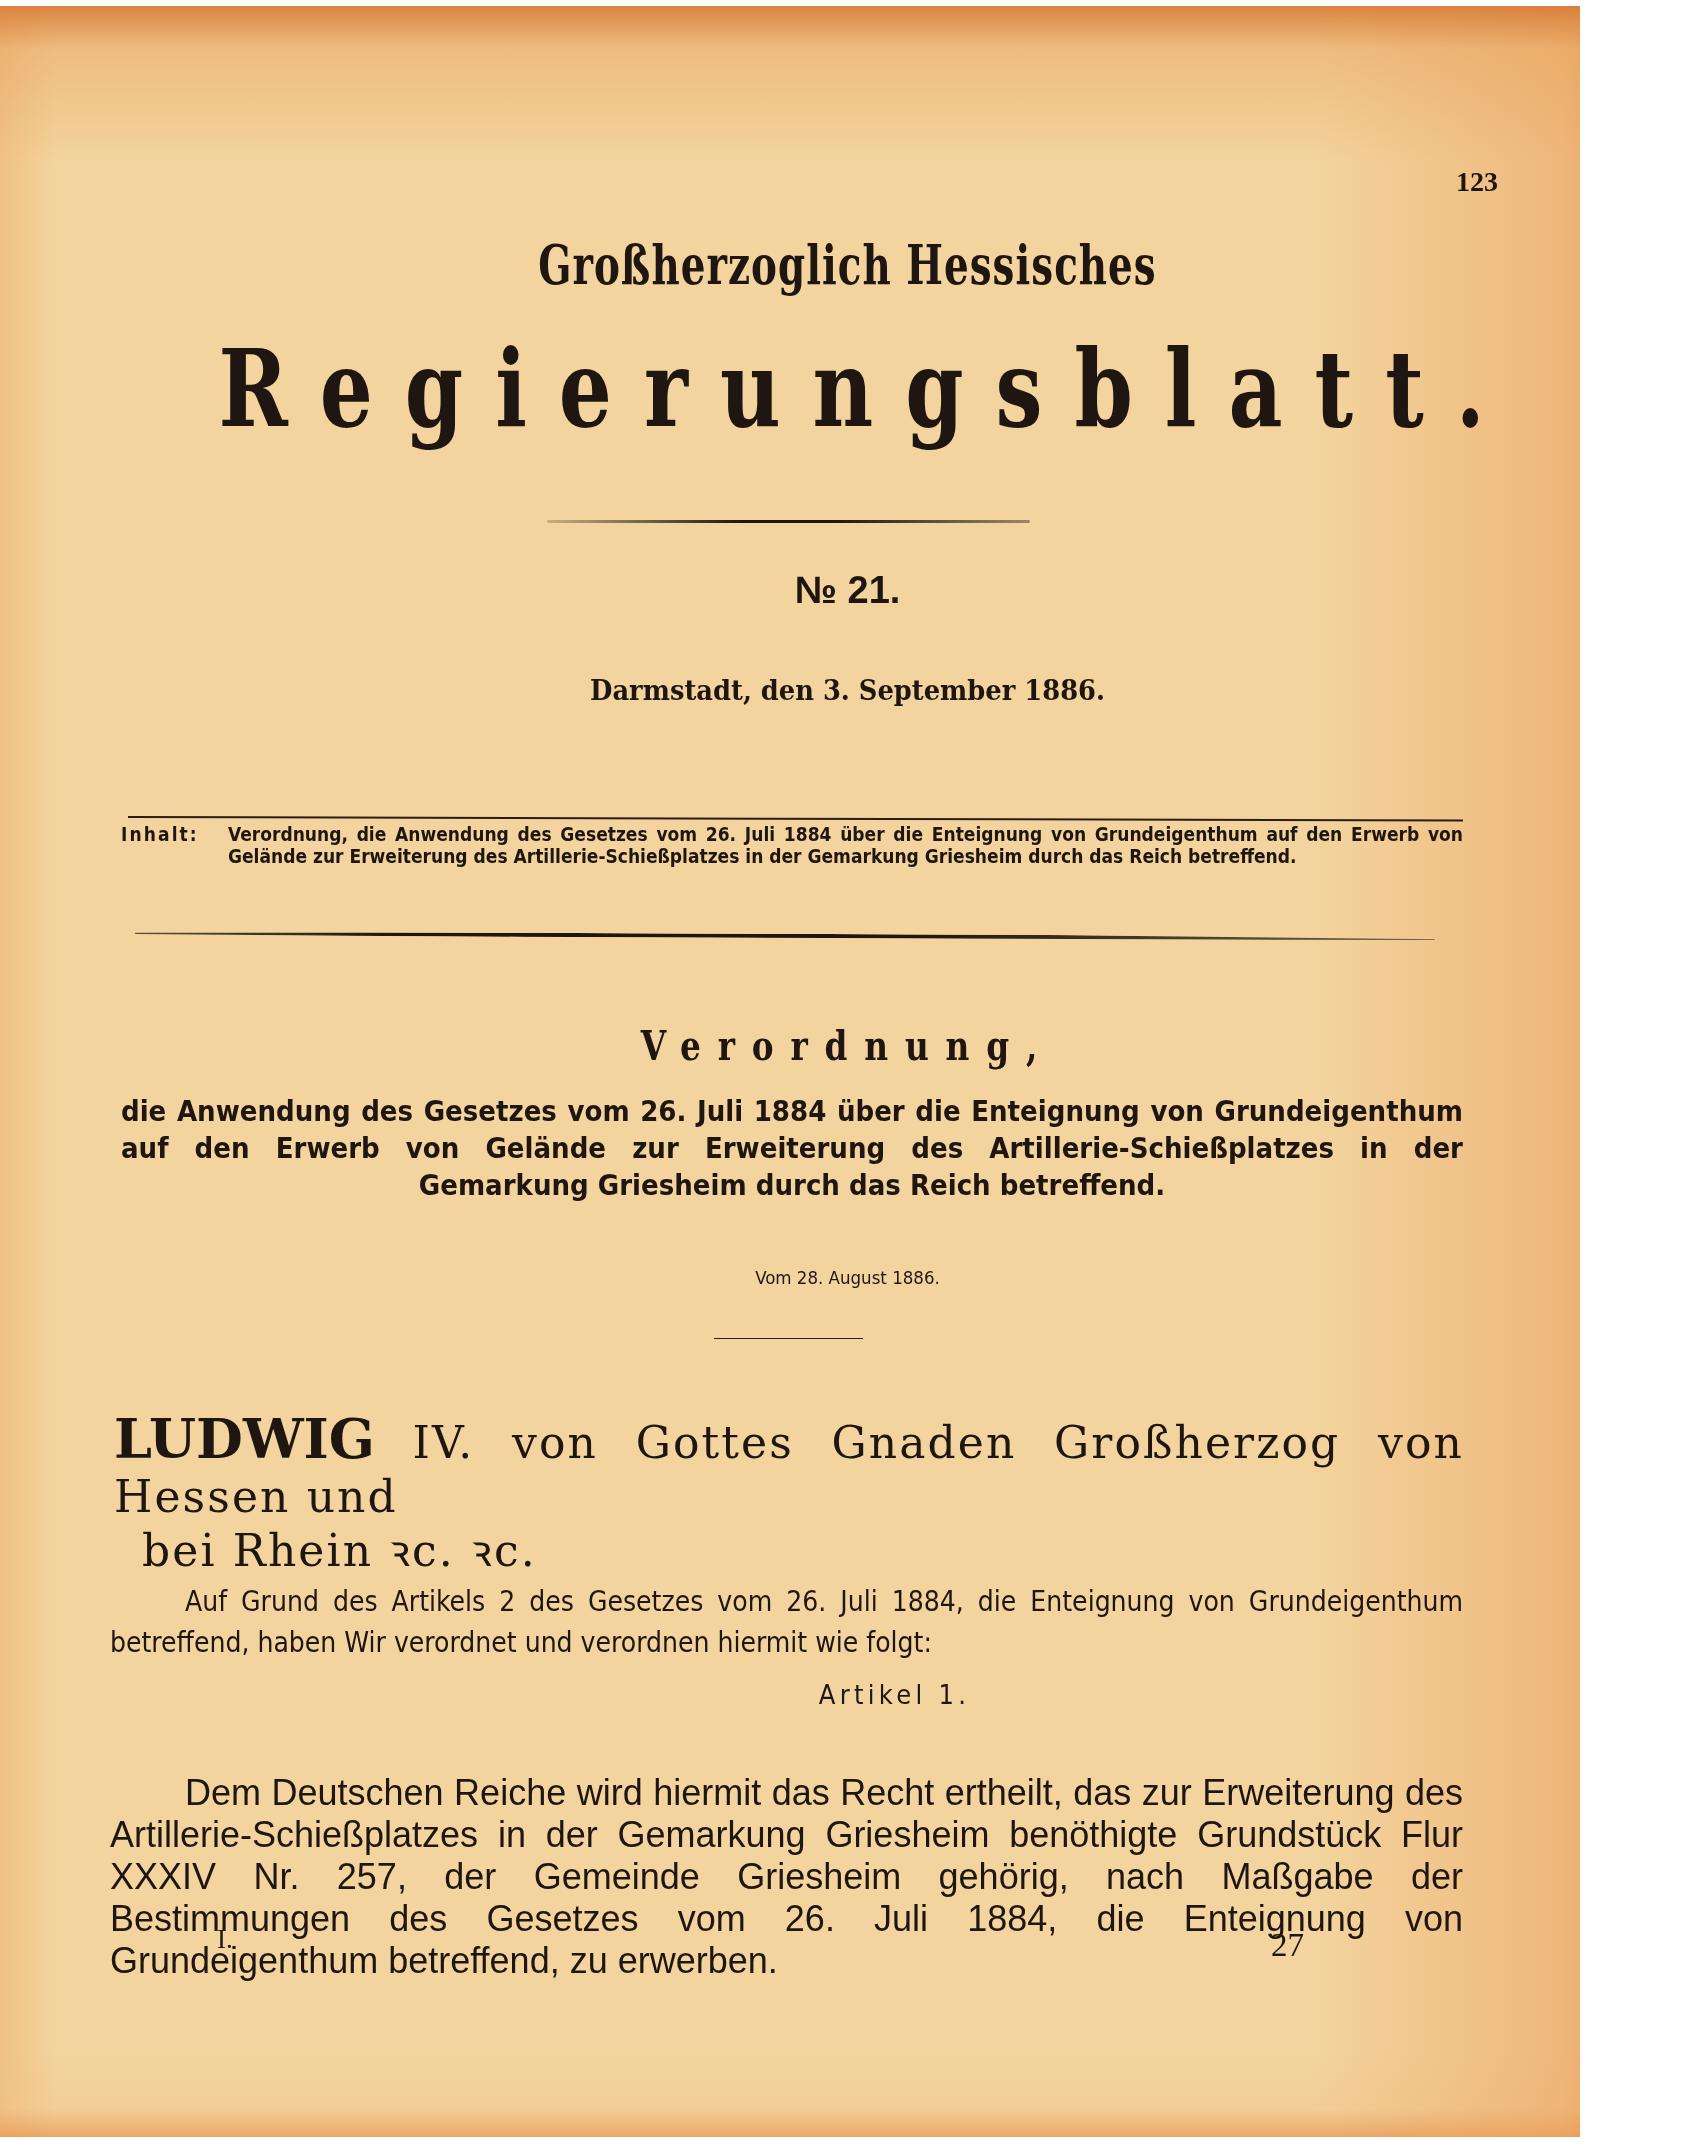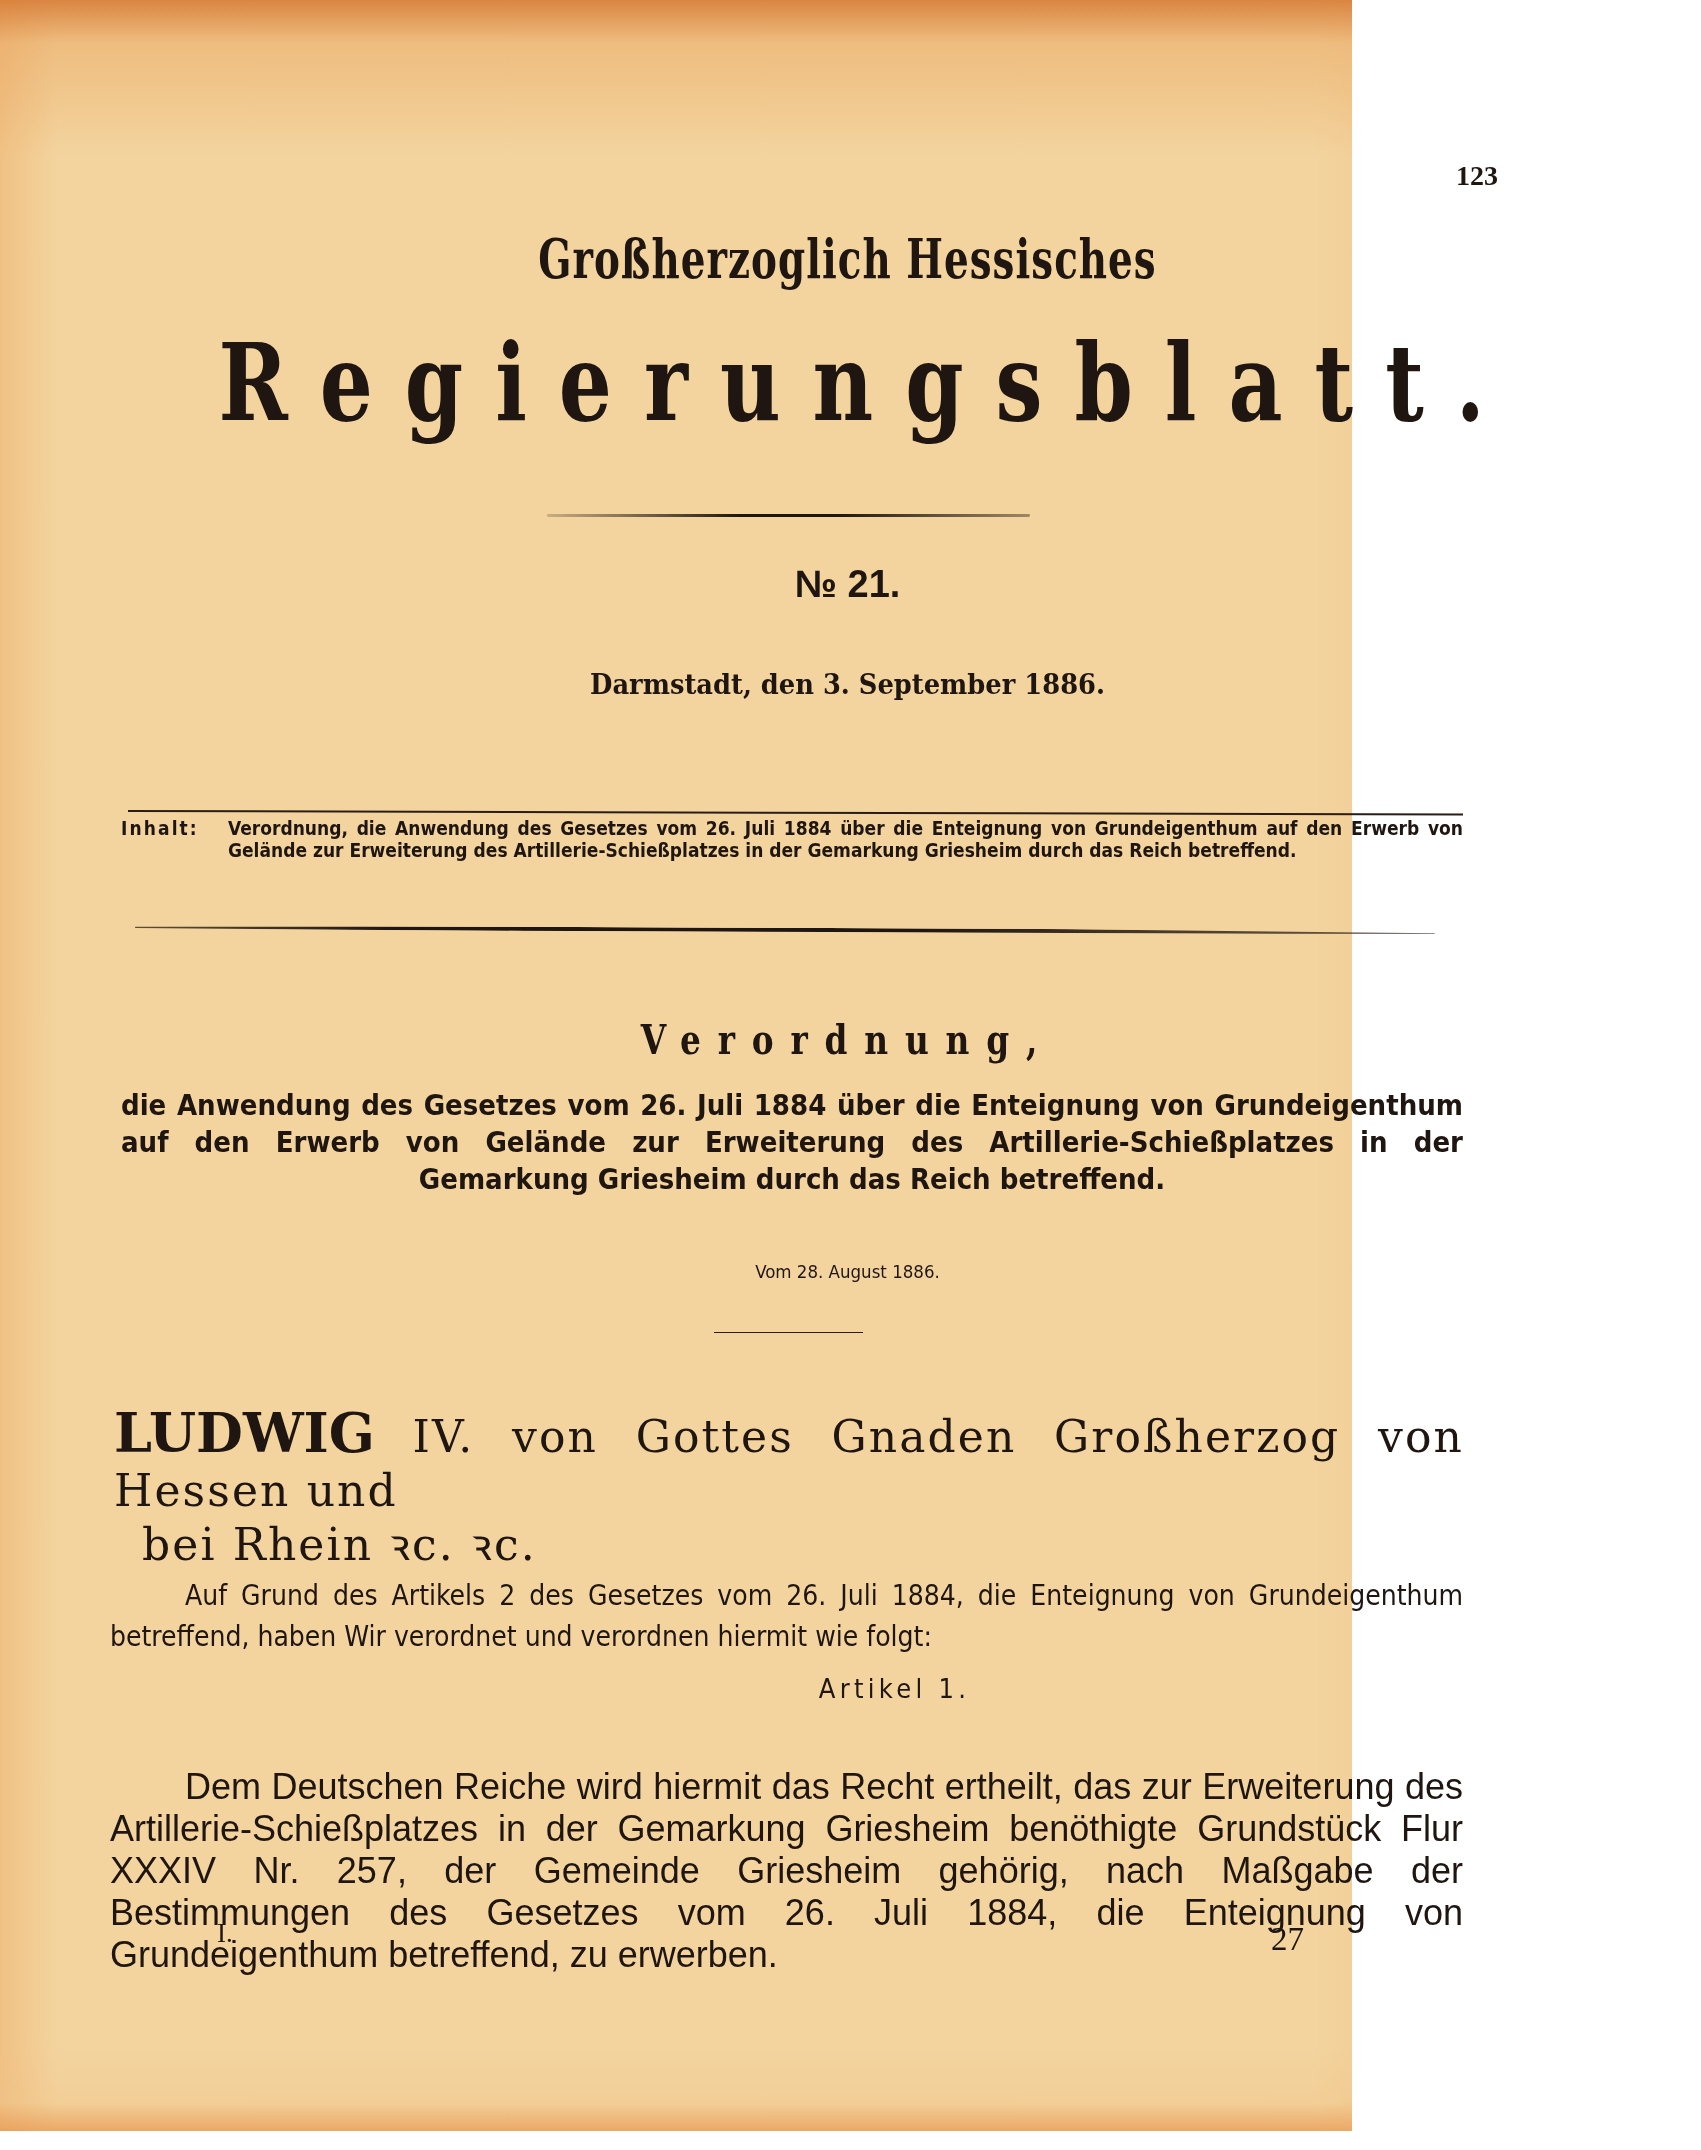--- a/index.html
+++ b/index.html
@@ -6,22 +6,22 @@
       margin: 0;
       padding: 0;
       width: 1702px;
       height: 2151px;
       background: #ffffff;
       overflow: hidden;
     }
     .page {
       position: absolute;
       left: 0;
-      top: 0;
-      width: 1352px;
+      top: 6px;
+      width: 1580px;
       height: 2131px;
       background:
         radial-gradient(ellipse 60% 45% at 48% 50%, rgba(245,215,160,0.0) 0%, rgba(245,215,160,0) 60%),
         linear-gradient(to bottom, rgba(214,120,50,0.85) 0px, rgba(232,160,90,0.45) 43px, rgba(240,200,140,0) 156px),
         linear-gradient(to right, rgba(0,0,0,0) 0px, rgba(0,0,0,0) 1314px, rgba(234,160,92,0.55) 1563px, rgba(222,130,60,0.95) 1695px),
         linear-gradient(to top, rgba(232,150,80,0.7) 0px, rgba(240,190,130,0.25) 28px, rgba(240,200,140,0) 85px),
         linear-gradient(to right, rgba(236,170,100,0.45) 0px, rgba(240,200,140,0) 57px),
         #f3d49e;
       font-family: "DejaVu Serif", serif;
       color: #1f1612;

